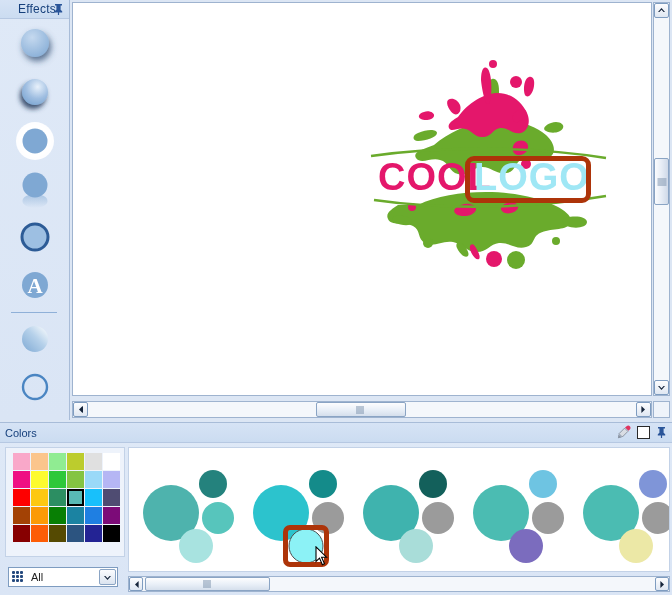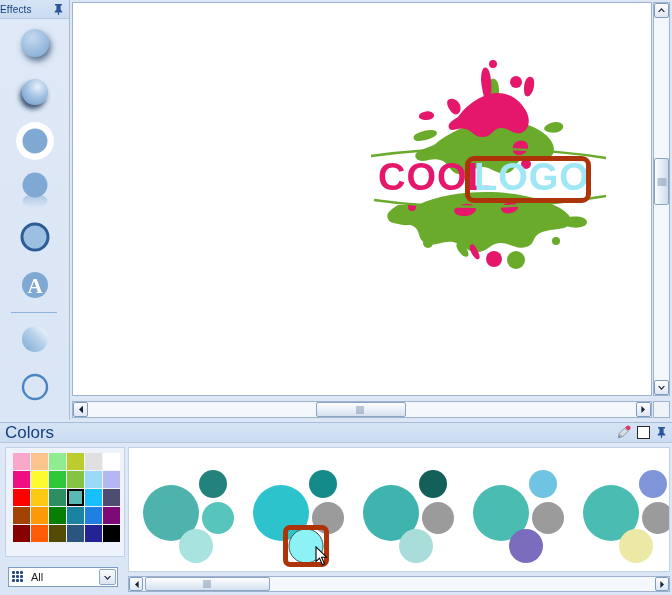--- a/index.html
+++ b/index.html
@@ -19,21 +19,21 @@
     border-right:1px solid #a8bcd8;
     box-sizing:border-box;
   }
   .panel-caption{
     position:relative;height:18px;
     background:linear-gradient(to bottom,#d6e3f5,#cbdcf1);
     border-bottom:1px solid #b6c8e2;
     display:flex;align-items:center;
   }
   .panel-caption .cap-title{
-    font-size:10px;color:#16407c;margin-left:0;letter-spacing:.2px;
+    font-size:12px;color:#16407c;margin-left:18px;letter-spacing:.2px;
   }
   .pin-icon{
     position:absolute;right:5px;top:3px;width:11px;height:12px;color:#2a5599;
     font-size:11px;line-height:12px;text-align:center;
   }
   .effects-list{
     position:absolute;top:22px;left:0;right:0;bottom:0;
   }
   .eff{
     position:absolute;left:10px;width:50px;height:44px;
@@ -118,21 +118,21 @@
     position:absolute;left:0;top:422px;width:672px;height:173px;
     background:linear-gradient(to bottom,#dfe9f7,#dae5f5);
     border-top:1px solid #a8bcd8;box-sizing:border-box;
   }
   .colors-caption{
     position:relative;height:19px;
     background:linear-gradient(to bottom,#d6e3f5,#cbdcf1);
     border-bottom:1px solid #b6c8e2;
     display:flex;align-items:center;
   }
-  .colors-caption .cap-title{font-size:17px;color:#16407c;margin-left:5px;}
+  .colors-caption .cap-title{font-size:11px;color:#16407c;margin-left:5px;}
   .cap-tools{
     position:absolute;right:22px;top:2px;display:flex;align-items:center;gap:6px;
   }
   .eyedrop{width:14px;height:14px;}
   .white-chip{
     width:13px;height:13px;background:#fff;border:1px solid #2a2a2a;box-sizing:border-box;
   }
 
   .swatch-area{
     position:absolute;left:5px;top:24px;width:120px;height:110px;

